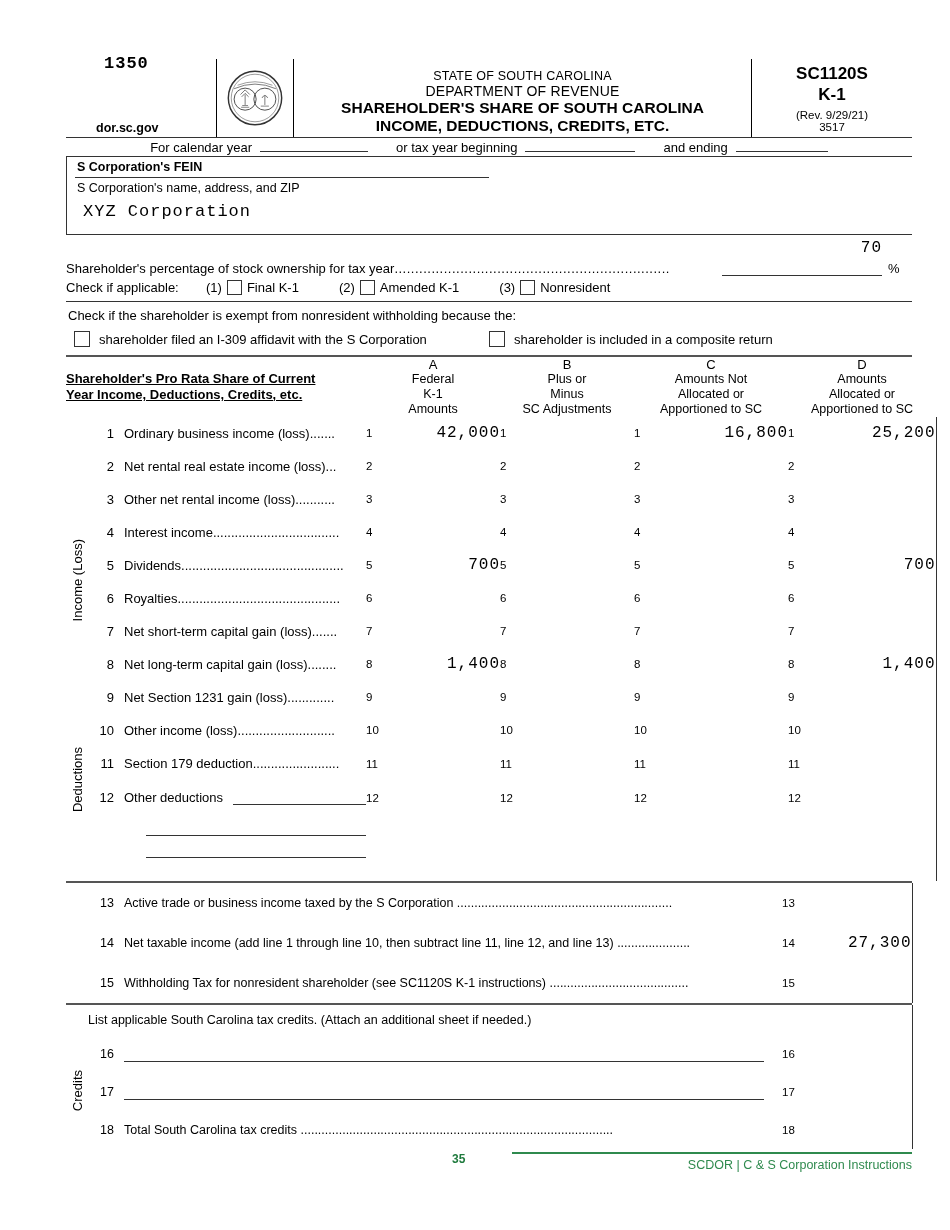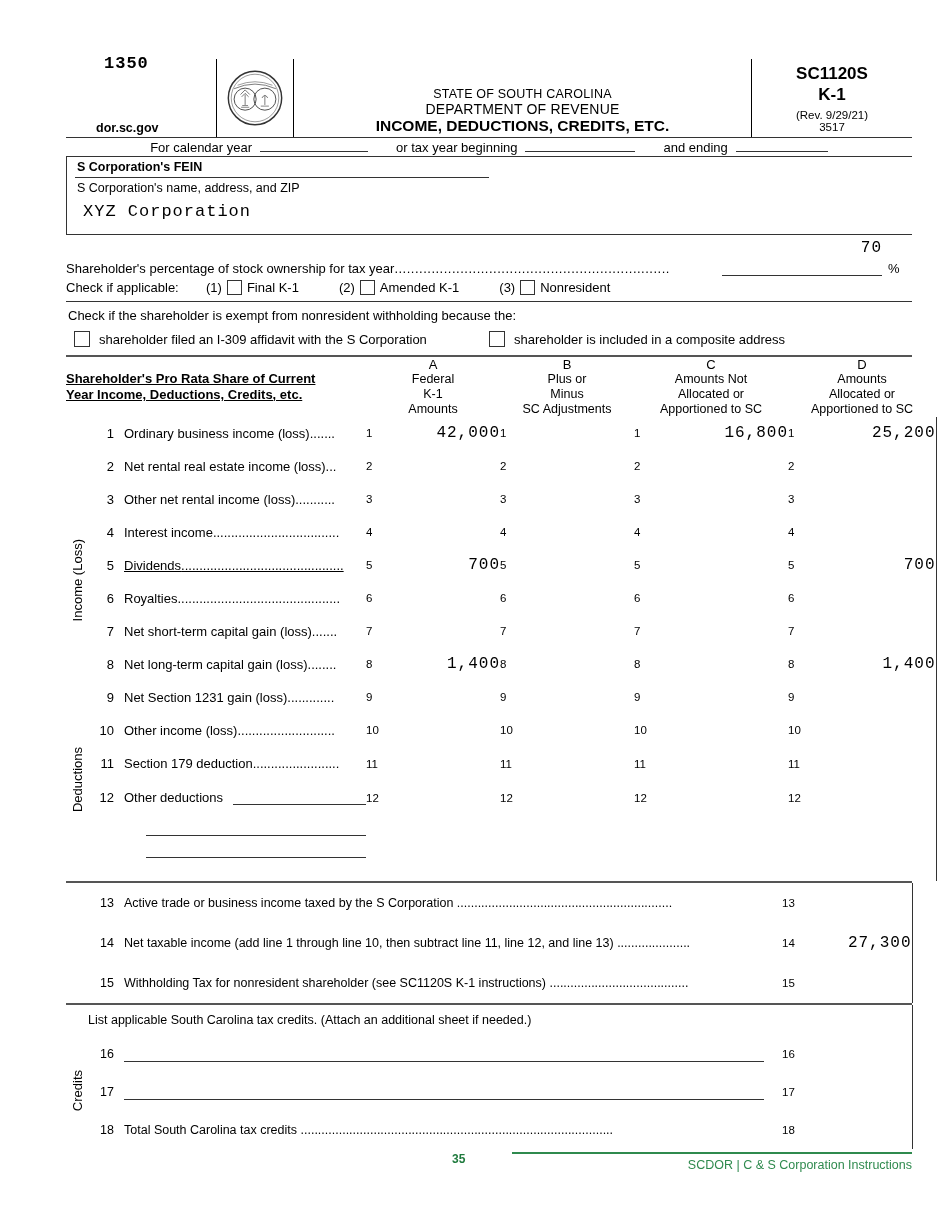--- a/index.html
+++ b/index.html
@@ -122,20 +122,21 @@
         <path d="M28 63 h10 M26 66 h14" stroke="#444" stroke-width="1.1"></path>
         <path d="M67 62 L67 46 M62 50 q5 -9 10 0" stroke="#444" stroke-width="1.2" fill="none"></path>
         <path d="M60 64 h14" stroke="#444" stroke-width="1.1"></path>
         <path d="M14 34 q36 -16 72 0" stroke="#444" stroke-width="1.2" fill="none"></path>
         <path d="M20 28 q30 -12 60 0" stroke="#555" stroke-width="1" fill="none"></path>
       </svg>
     </div>
     <div class="hdr-mid">
       <div class="l1">STATE OF SOUTH CAROLINA</div>
       <div class="l2">DEPARTMENT OF REVENUE</div>
+      <div class="l3">SHAREHOLDER'S SHARE OF SOUTH CAROLINA</div>
       <div class="l3">INCOME, DEDUCTIONS, CREDITS, ETC.</div>
     </div>
     <div class="hdr-right">
       <div class="f1">SC1120S</div>
       <div class="f2">K-1</div>
       <div class="f3">(Rev. 9/29/21)</div>
       <div class="f4">3517</div>
     </div>
   </div>
 
@@ -189,21 +190,21 @@
   </div>
 
   <div class="exemptline">Check if the shareholder is exempt from nonresident withholding because the:</div>
   <div class="exemptboxes">
     <span class="e1">
       <span class="cb cb-lg"></span>
       <span>shareholder filed an I-309 affidavit with the S Corporation</span>
     </span>
     <span class="e2">
       <span class="cb cb-lg"></span>
-      <span>shareholder is included in a composite address</span>
+      <span>shareholder is included in a composite return</span>
     </span>
   </div>
 
   <div class="hr2"></div>
 
   <table class="k1">
     <colgroup>
       <col style="width:22px">
           <col style="width:278px">
       <col style="width:24px">
@@ -289,21 +290,21 @@
             <td class="minibox cellline">4</td>
             <td class="amt cellline"></td>
             <td class="minibox cellline">4</td>
             <td class="amt cellline"></td>
             <td class="minibox cellline">4</td>
             <td class="amt cellline"></td>
             <td class="minibox cellline">4</td>
             <td class="amt cellline last"></td>
           </tr>
           <tr>
-            <td class="rowlabel" style="height: 33px; text-decoration: underline;"><span class="rowno">5</span><span>Dividends</span><span>.............................................</span></td>
+            <td class="rowlabel" style="height: 33px;"><span class="rowno">5</span><span>Dividends</span><span>.............................................</span></td>
             <td class="minibox cellline">5</td>
             <td class="amt cellline">700</td>
             <td class="minibox cellline">5</td>
             <td class="amt cellline"></td>
             <td class="minibox cellline">5</td>
             <td class="amt cellline"></td>
             <td class="minibox cellline">5</td>
             <td class="amt cellline last">700</td>
           </tr>
           <tr>

